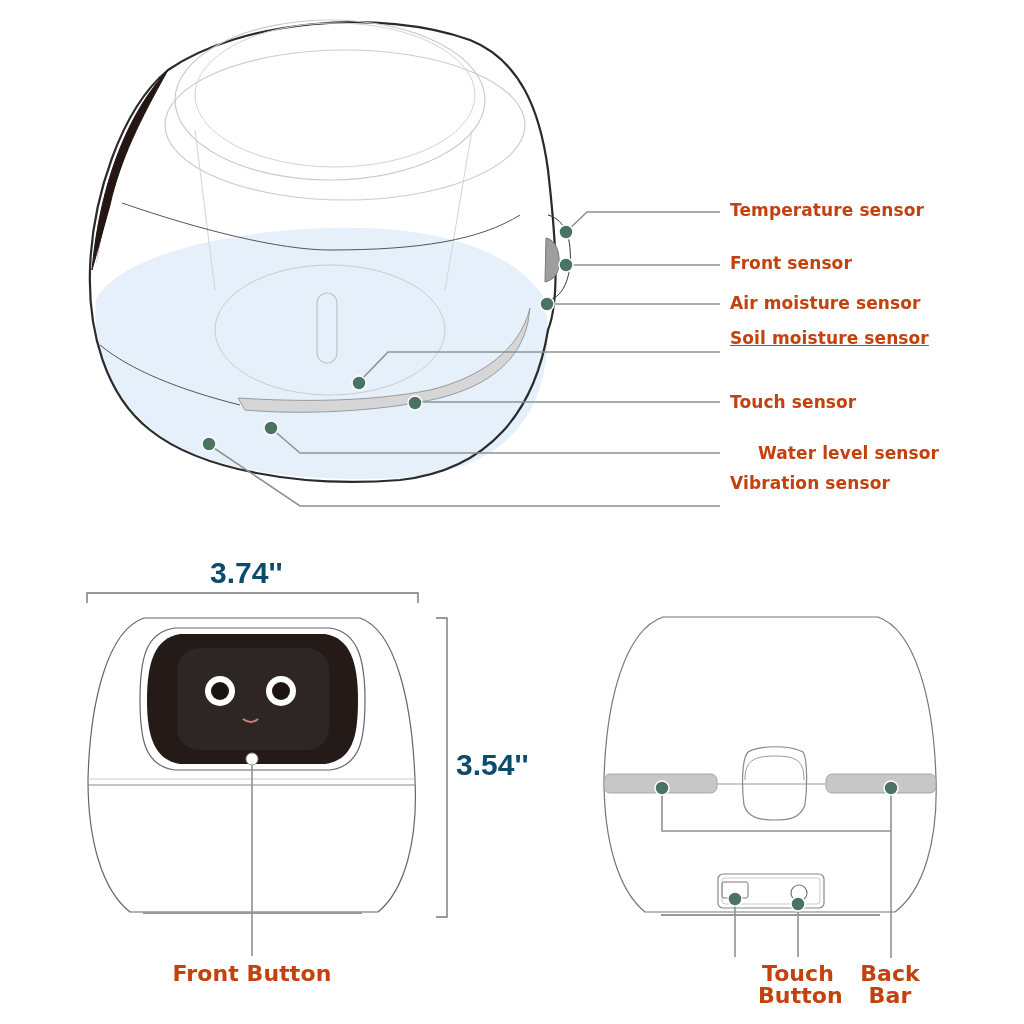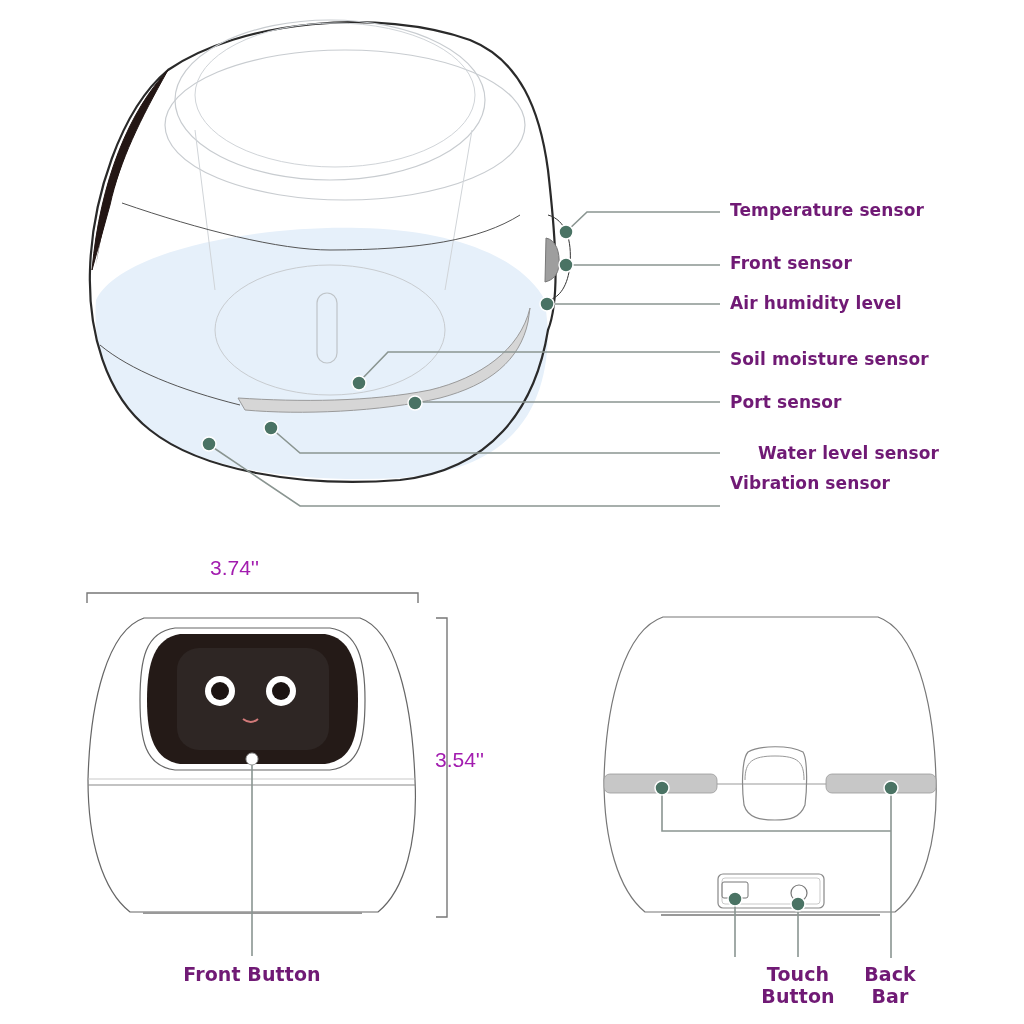--- a/index.html
+++ b/index.html
@@ -1,22 +1,22 @@
 <!DOCTYPE html>
 <html><head>
   <meta charset="utf-8">
   <style>
     html, body { margin: 0; padding: 0; background: #ffffff; }
     body { width: 1024px; height: 1024px; position: relative; overflow: hidden; font-family: "DejaVu Sans", sans-serif; }
     .stage { position: absolute; left: 0; top: 0; width: 1024px; height: 1024px; }
     svg { position: absolute; left: 0; top: 0; }
-    .label { position: absolute; color: #701a75; font-family: "DejaVu Sans", sans-serif; font-weight: bold; font-size: 17px; white-space: nowrap; letter-spacing: 0.1px; }
+    .label { position: absolute; color: #c2410c; font-family: "DejaVu Sans", sans-serif; font-weight: bold; font-size: 17px; white-space: nowrap; letter-spacing: 0.1px; }
     .callout-label { font-size: 17px; }
-    .bottom-label { font-size: 19px; text-align: center; line-height: 22px; }
-    .dim { position: absolute; color: #a21caf; font-family: "Liberation Sans", sans-serif; font-weight: normal; font-size: 21px; white-space: nowrap; }
+    .bottom-label { font-size: 22px; text-align: center; line-height: 22px; }
+    .dim { position: absolute; color: #0c4a6e; font-family: "Liberation Sans", sans-serif; font-weight: bold; font-size: 30px; white-space: nowrap; }
   </style>
 </head>
 <body>
 
 <div class="stage">
 
   <svg width="1024" height="1024" viewBox="0 0 1024 1024">
 
     <g>
 
@@ -126,28 +126,28 @@
         <circle cx="662" cy="788" r="7"></circle>
         <circle cx="891" cy="788" r="7"></circle>
         <circle cx="735" cy="899" r="7"></circle>
         <circle cx="798" cy="904" r="7"></circle>
       </g>
     </g>
   </svg>
 
   <div class="label callout-label" style="left:730px; top:200px;">Temperature sensor</div>
   <div class="label callout-label" style="left:730px; top:253px;">Front sensor</div>
-  <div class="label callout-label" style="left:730px; top:293px;">Air humidity level</div>
-  <div class="label callout-label" style="left:730px; top:349px;">Soil moisture sensor</div>
-  <div class="label callout-label" style="left:730px; top:392px;">Port sensor</div>
+  <div class="label callout-label" style="left:730px; top:293px;">Air moisture sensor</div>
+  <div class="label callout-label" style="left:730px; top:328px;text-decoration:underline;">Soil moisture sensor</div>
+  <div class="label callout-label" style="left:730px; top:392px;">Touch sensor</div>
   <div class="label callout-label" style="left:758px; top:443px;">Water level sensor</div>
   <div class="label callout-label" style="left:730px; top:473px;">Vibration sensor</div>
 
   <div class="dim" style="left:210px; top:556px;">3.74''</div>
-  <div class="dim" style="left:435px; top:748px;">3.54''</div>
+  <div class="dim" style="left:456px; top:748px;">3.54''</div>
   <div class="label bottom-label" style="left:152px; top:963px; width:200px;">Front Button</div>
 
   <div class="label bottom-label" style="left:758px; top:963px; width:80px;">
     <div>Touch</div>
     <div>Button</div>
   </div>
   <div class="label bottom-label" style="left:850px; top:963px; width:80px;">
     <div>Back</div>
     <div>Bar</div>
   </div>

